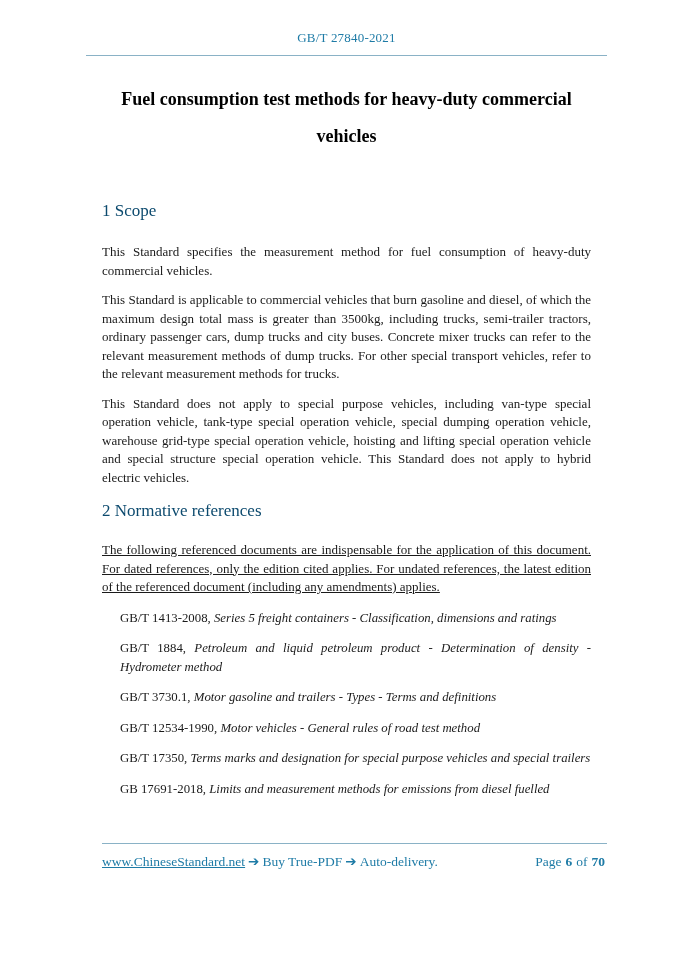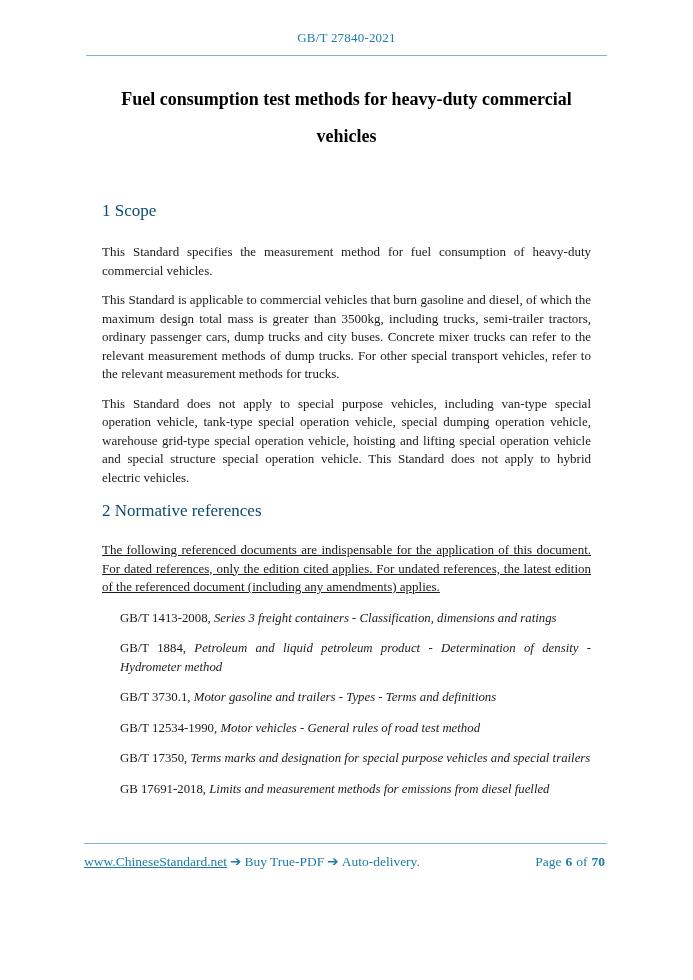--- a/index.html
+++ b/index.html
@@ -57,21 +57,21 @@
   .reference-list{ margin-top:5px; }
   p.ref{
     margin:12px 0 0 18px;
     font-size:12.8px;
     line-height:18.5px;
     text-align:justify;
   }
   .it{ font-style:italic; }
   .page-footer{
     position:absolute;
-    left:84px;right:86px;bottom:38px;
+    left:102px;right:86px;bottom:38px;
     border-top:1px solid var(--rule);
     padding-top:9px;
     display:flex;
     justify-content:space-between;
     align-items:baseline;
     font-size:13.5px;
     color:var(--accent);
   }
   .footer-left a{
     color:var(--accent);
@@ -105,21 +105,21 @@
     <p class="body-par">This Standard is applicable to commercial vehicles that burn gasoline and diesel, of which the maximum design total mass is greater than 3500kg, including trucks, semi-trailer tractors, ordinary passenger cars, dump trucks and city buses. Concrete mixer trucks can refer to the relevant measurement methods of dump trucks. For other special transport vehicles, refer to the relevant measurement methods for trucks.</p>
     <p class="body-par">This Standard does not apply to special purpose vehicles, including van-type special operation vehicle, tank-type special operation vehicle, special dumping operation vehicle, warehouse grid-type special operation vehicle, hoisting and lifting special operation vehicle and special structure special operation vehicle. This Standard does not apply to hybrid electric vehicles.</p>
 
     <div class="section-heading second">2 Normative references</div>
 
     <p class="body-par intro-par">The following referenced documents are indispensable for the application of this document. For dated references, only the edition cited applies. For undated references, the latest edition of the referenced document (including any amendments) applies.</p>
 
     <div class="reference-list">
       <p class="ref">
         <span>GB/T 1413-2008,</span>
-        <span class="it">Series 3 freight containers - Classification, dimensions and ratings</span>
+        <span class="it">Series 5 freight containers - Classification, dimensions and ratings</span>
       </p>
       <p class="ref">
         <span>GB/T 1884,</span>
         <span class="it">Petroleum and liquid petroleum product - Determination of density - Hydrometer method</span>
       </p>
       <p class="ref">
         <span>GB/T 3730.1,</span>
         <span class="it">Motor gasoline and trailers - Types - Terms and definitions</span>
       </p>
       <p class="ref">

